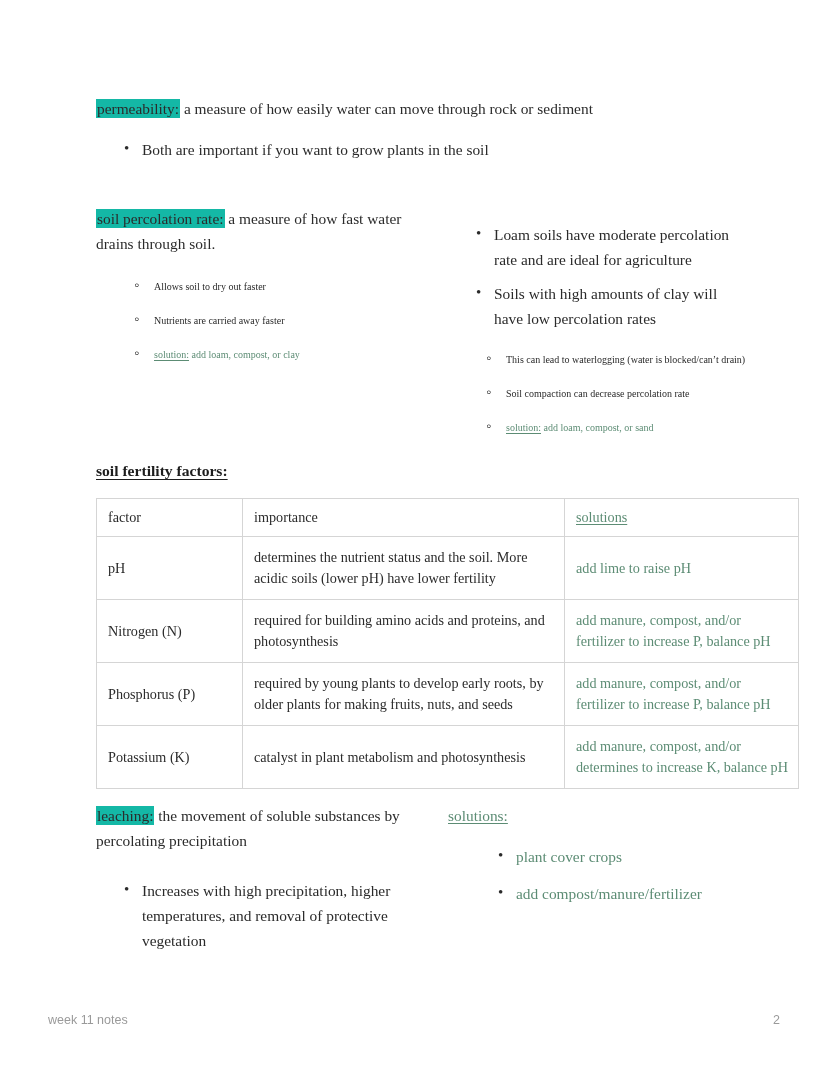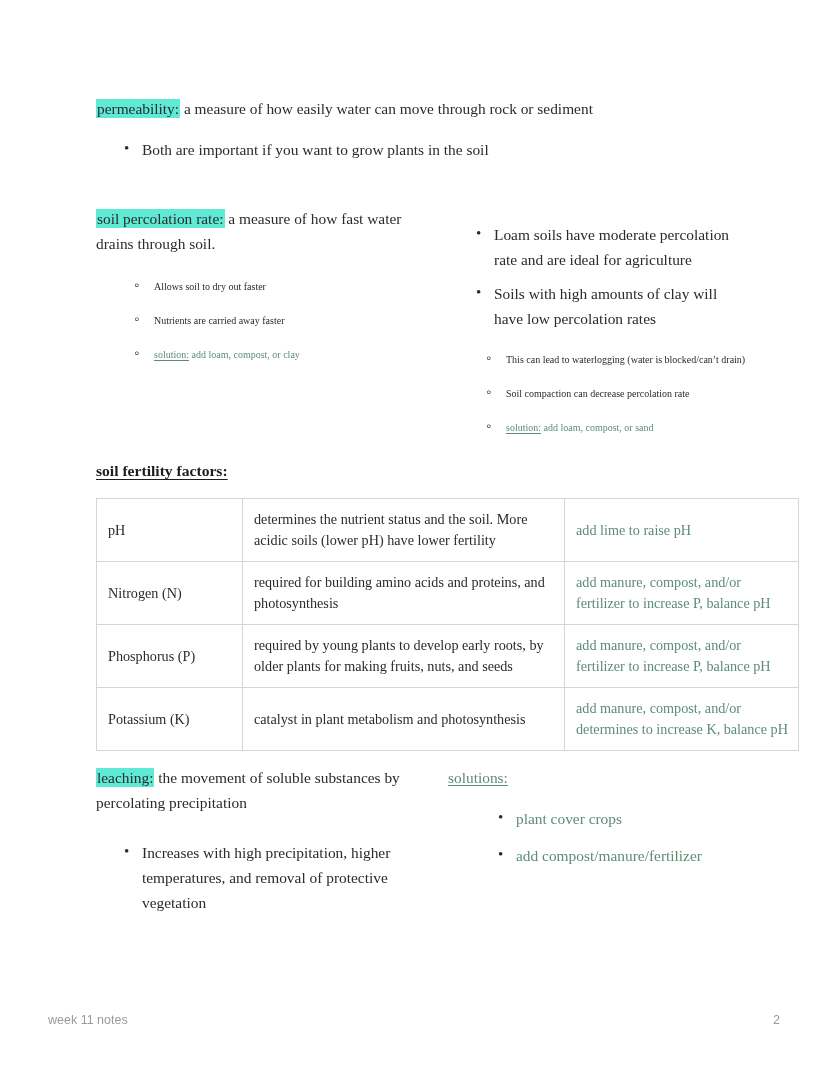--- a/index.html
+++ b/index.html
@@ -31,21 +31,21 @@
     width: 636px;
   }
 
   
   .para {
     font-size: 15.4px;
     line-height: 25px;
     color: #2b2b2b;
   }
   .hl {
-    background: #5eead4;
+    background: #14b8a6;
     padding: 1px 1px 1px 1px;
   }
   .green {
     color: #5c8c74;
   }
   .green-u {
     color: #5c8c74;
     text-decoration: underline;
     text-underline-offset: 2px;
   }
@@ -228,20 +228,25 @@
     <div style="height:22px"></div>
 
     <div>
       <span class="hdr-bold-u">soil fertility factors:</span>
     </div>
 
     <div style="height:18px"></div>
 
     <table class="fert">
       <tbody>
+        <tr class="head">
+          <td class="c1">factor</td>
+          <td class="c2">importance</td>
+          <td class="c3 head-cell">solutions</td>
+        </tr>
         <tr>
           <td class="c1">pH</td>
           <td class="c2">determines the nutrient status and the soil. More acidic soils (lower pH) have lower fertility</td>
           <td class="c3">add lime to raise pH</td>
         </tr>
         <tr>
           <td class="c1">Nitrogen (N)</td>
           <td class="c2">required for building amino acids and proteins, and photosynthesis</td>
           <td class="c3">add manure, compost, and/or fertilizer to increase P, balance pH</td>
         </tr>

